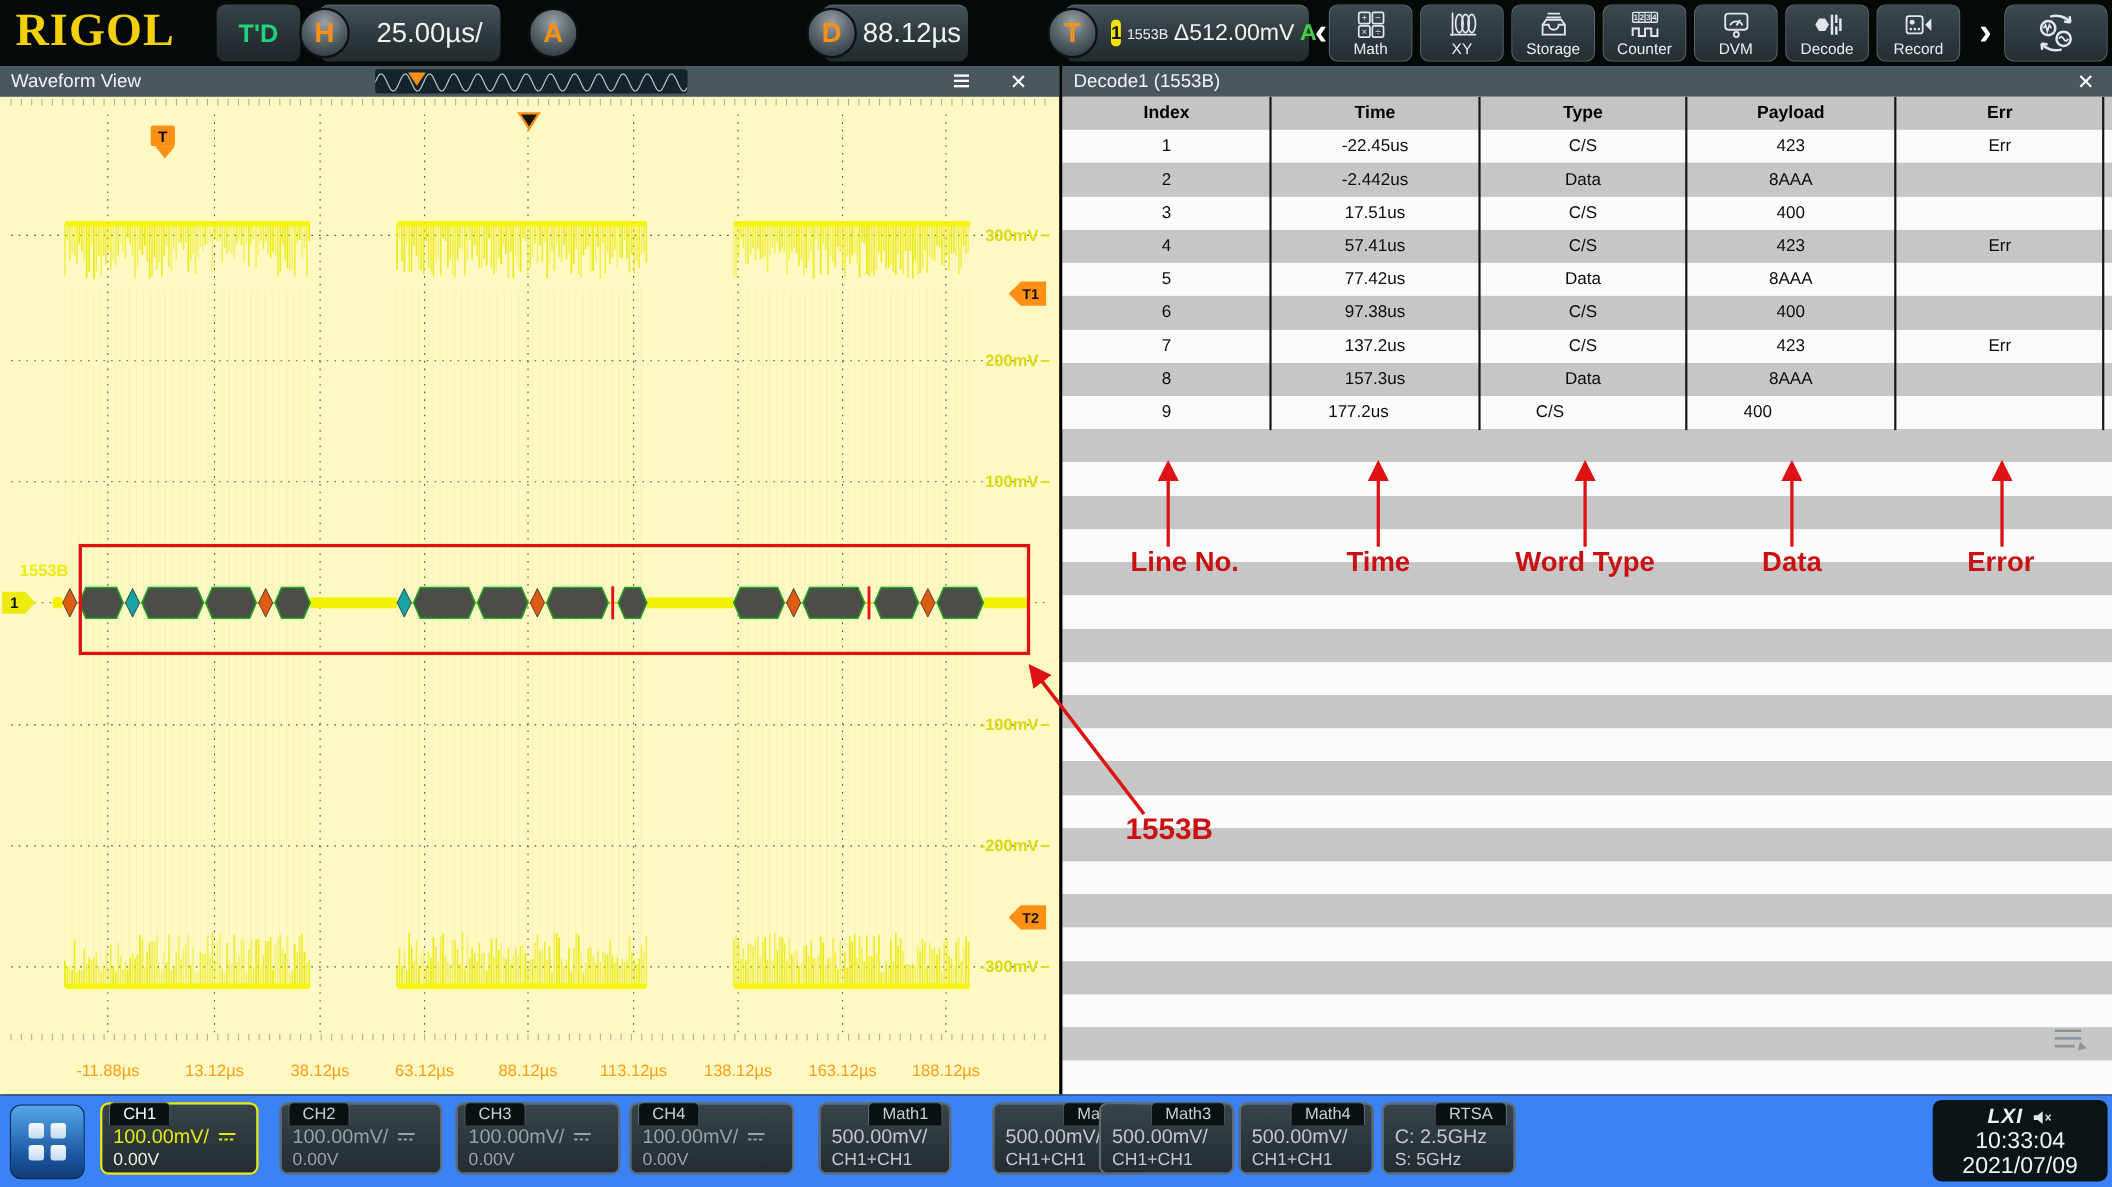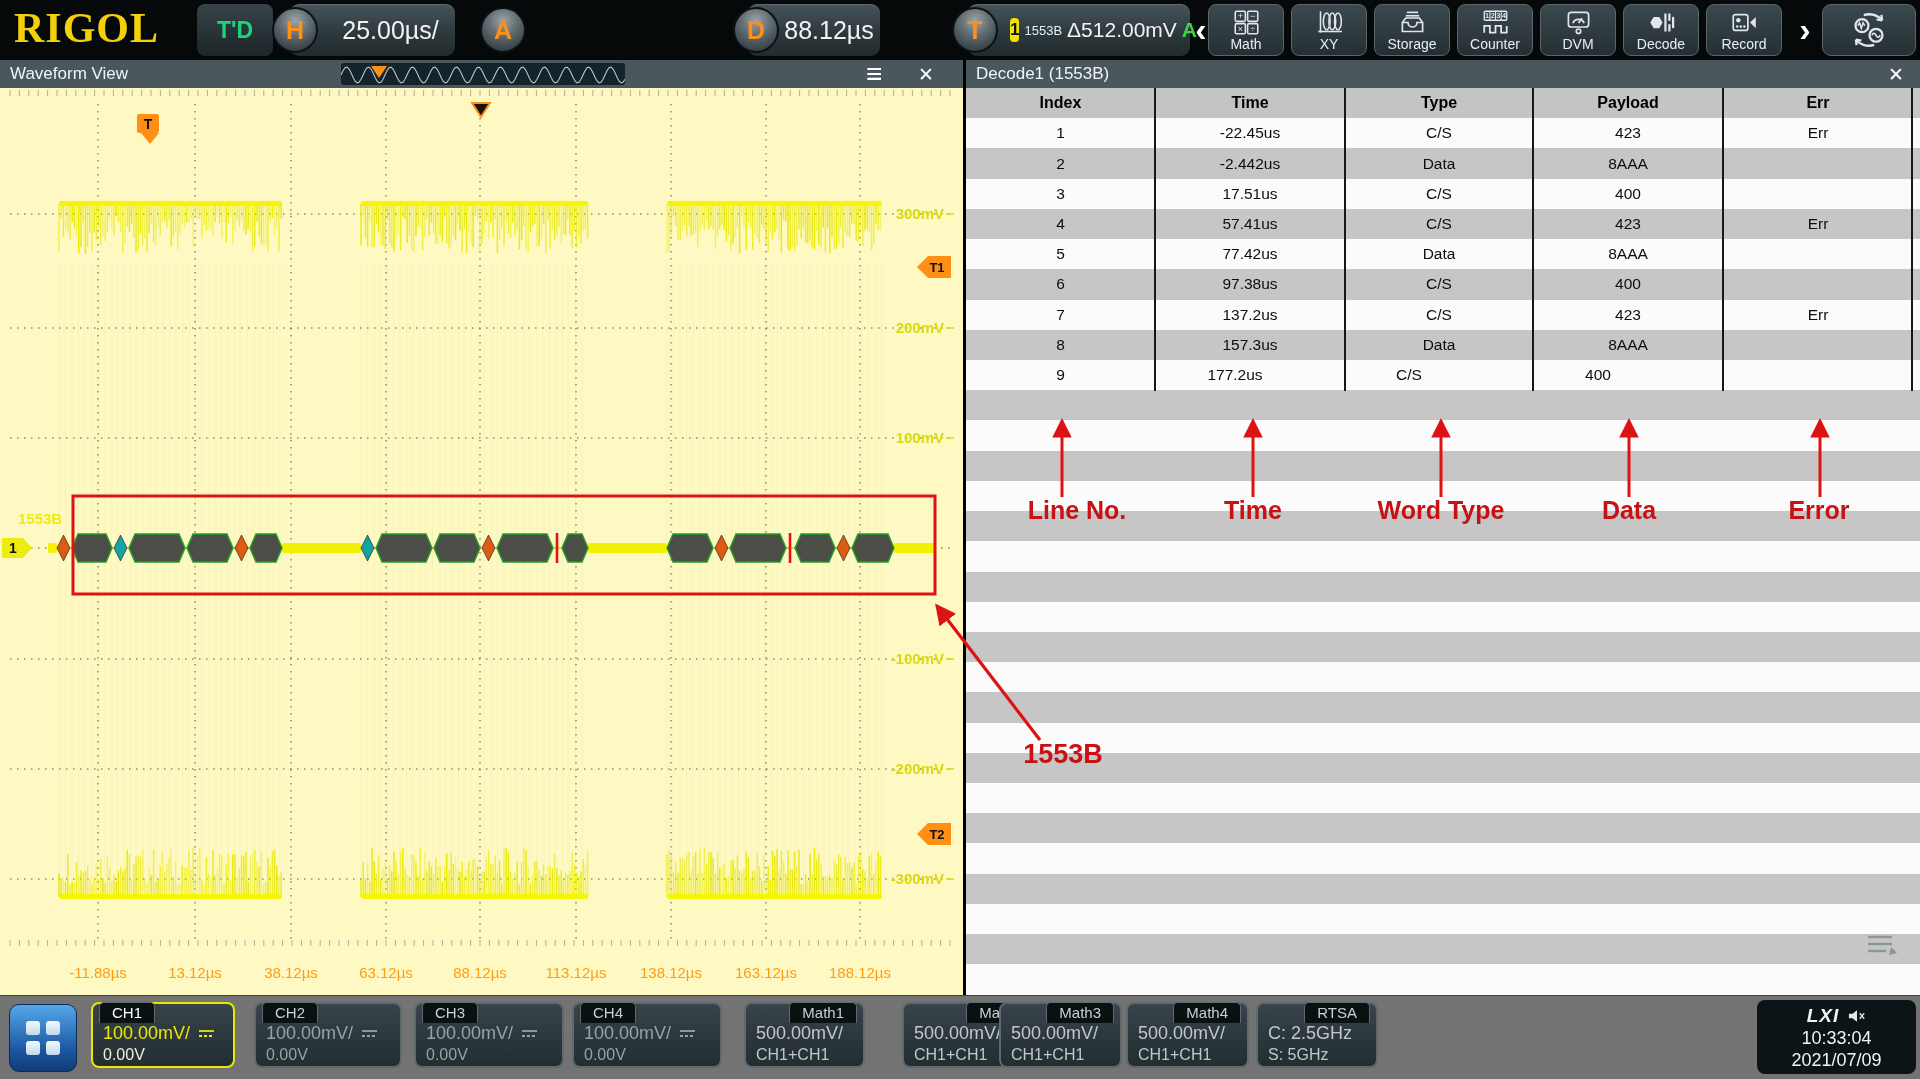--- a/index.html
+++ b/index.html
@@ -69,21 +69,21 @@
   #stripes{position:absolute;left:0;top:28px;width:954px;height:907px}
   .stripe{width:100%}
   #dtable{position:absolute;left:0;top:28px;width:947px}
   .drow{display:flex;height:30.233px;align-items:center}
   .dcell{text-align:center;font-size:15.5px;color:#0d0d0d;font-weight:500}
   .dhead .dcell{font-weight:bold;font-size:16px;color:#000}
   .vline{position:absolute;top:28px;height:303px;width:2px;background:#15181a}
   #scroll-btn{position:absolute;right:20px;bottom:34px;width:36px;height:30px;cursor:pointer}
 
   
-  #bottombar{position:absolute;left:0;top:995px;width:1920px;height:84px;background:#737373;border-top:1px solid #39454a}
+  #bottombar{position:absolute;left:0;top:995px;width:1920px;height:84px;background:#3b82f6;border-top:1px solid #39454a}
   #apps-btn{position:absolute;left:9px;top:8px;width:68px;height:68px;border-radius:10px;
         background:linear-gradient(#55a8ea,#1a55a0 70%,#123c74);border:1px solid #0a2c55;display:grid;
         grid-template-columns:14px 14px;grid-template-rows:14px 14px;gap:6px;place-content:center;cursor:pointer}
   #apps-btn i{width:14px;height:14px;background:linear-gradient(#f4fafd,#c2daed);border-radius:3px}
   .bb-card{position:absolute;top:6px;height:66px;border-radius:8px;box-sizing:border-box;cursor:pointer;
         background:linear-gradient(#37444a,#232d31);border:2px solid #5f6a6e}
   .bb-card.active{border-color:#e8e800}
   .bb-tab{position:absolute;top:-2px;height:20px;line-height:20px;padding:0 12px;background:#0a1113;
         border:1px solid #5f6a6e;border-bottom:none;border-radius:5px 5px 0 0;font-size:15px;color:#c9d1d4;white-space:nowrap}
   .bb-tab.left{left:6px}
@@ -93,21 +93,21 @@
   .bb-l2{position:absolute;left:10px;top:42px;font-size:16px;color:#98a2a5;white-space:nowrap}
   .active .bb-l1{color:#e8e800}
   .active .bb-l2{color:#eeeedd}
   .lite .bb-l1,.lite .bb-l2{color:#c0c8ca}
   .coupling-ic svg{width:17px;height:11px;display:block}
   #clock-card{position:absolute;left:1757px;top:4px;width:159px;height:74px;background:#0c1417;border-radius:8px;
         color:#eef3f4;text-align:center;cursor:pointer}
   .clk-row{display:flex;align-items:center;justify-content:center;gap:9px;margin-top:5px}
   #lxi{font-weight:bold;font-style:italic;font-size:19px;letter-spacing:1px}
   #spk svg{width:18px;height:14px;display:block}
-  .clk-line{font-size:18px;line-height:22px}
+  .clk-line{font-size:21px;line-height:22px}
 
   #overlay{position:absolute;left:0;top:0;width:1920px;height:1079px;pointer-events:none;z-index:50}
 </style>
 </head>
 <body>
 
 <div id="root">
 
   <header id="topbar">
     <div id="logo">RIGOL</div>

